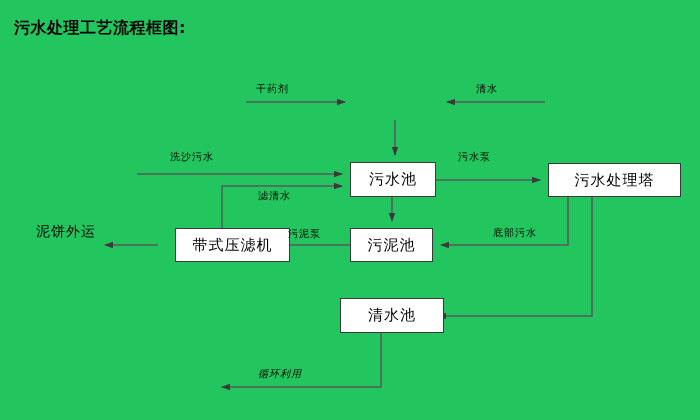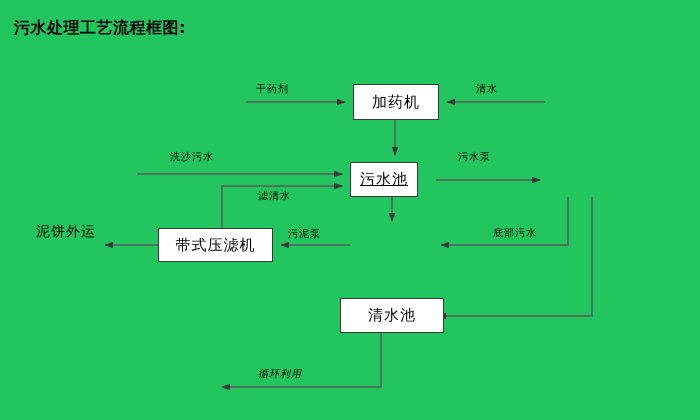--- a/index.html
+++ b/index.html
@@ -102,33 +102,36 @@
       <path d="M592,197 L592,316 L438,316" marker-end="url(#ah)"></path>
 
       <path d="M350,245 L281,245" marker-end="url(#ah)"></path>
 
       <path d="M158,245 L105,245" marker-end="url(#ah)"></path>
 
       <path d="M381,333 L381,387 L222,387" marker-end="url(#ah)"></path>
     </g>
   </svg>
 
-  <div class="node" style="left:353px;top:84px;width:86px;height:36px;">
-    <span>加药机</span>
-  </div>
 
-  <div class="node" style="left:350px;top:162px;width:68px;height:35px;text-decoration:underline;">
+  <div class="node" style="left:350px;top:162px;width:86px;height:35px;">
     <span>污水池</span>
   </div>
 
+  <div class="node" style="left:548px;top:163px;width:133px;height:34px;">
+    <span>污水处理塔</span>
+  </div>
 
-  <div class="node" style="left:158px;top:228px;width:115px;height:34px;">
+  <div class="node" style="left:175px;top:228px;width:115px;height:34px;">
     <span>带式压滤机</span>
   </div>
 
+  <div class="node" style="left:350px;top:228px;width:83px;height:34px;">
+    <span>污泥池</span>
+  </div>
 
   <div class="node" style="left:340px;top:298px;width:104px;height:35px;">
     <span>清水池</span>
   </div>
 
   <div class="edge-label" style="left:256px;top:84px;">干药剂</div>
 
   <div class="edge-label" style="left:476px;top:84px;">清水</div>
 
   <div class="edge-label" style="left:170px;top:152px;">洗沙污水</div>

